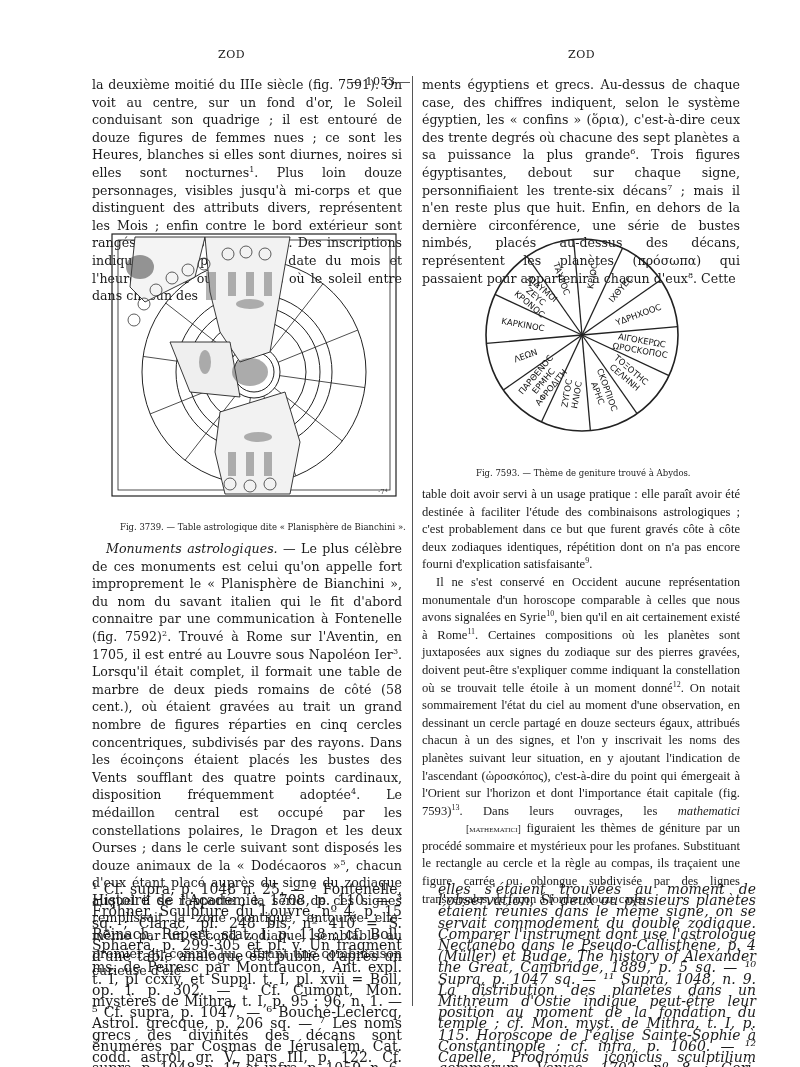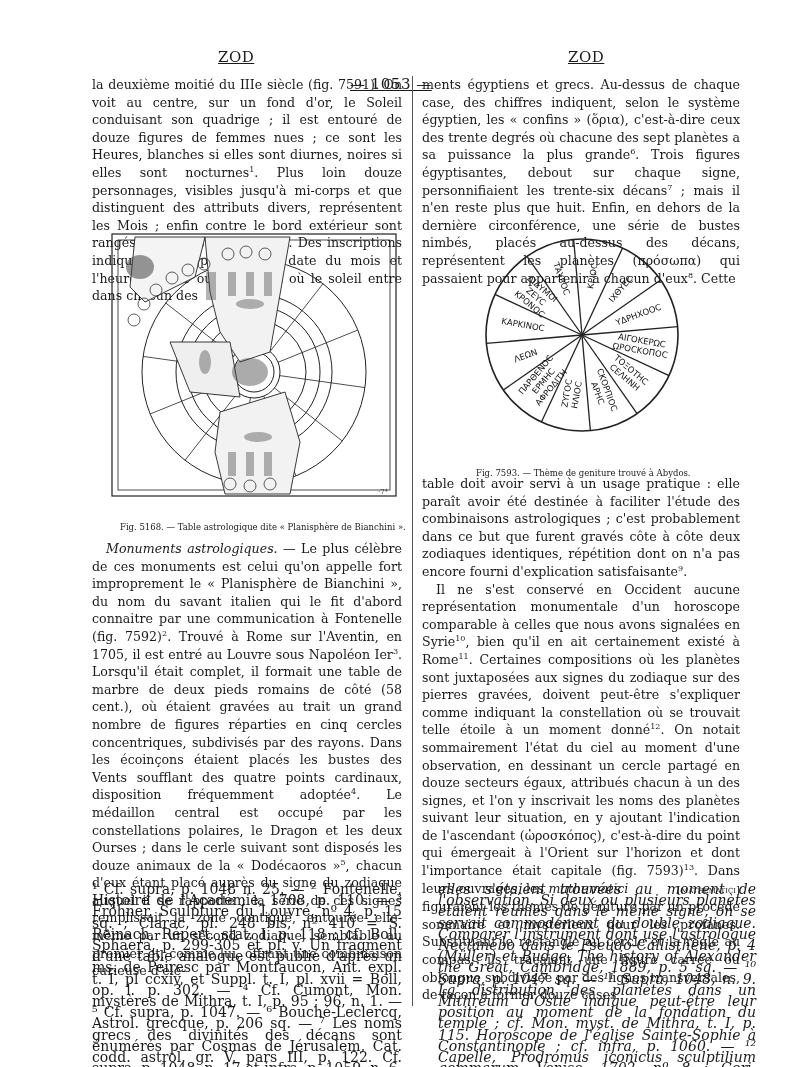--- a/index.html
+++ b/index.html
@@ -1,18 +1,18 @@
 <!DOCTYPE html>
 <html><head>
 <meta charset="utf-8">
 <style>
   html,body{margin:0;padding:0;background:#fff;}
   body{width:800px;height:1067px;position:relative;overflow:hidden;color:#1a1a1a;
        font-family:"DejaVu Serif","Liberation Serif",serif;}
-  .hdr{position:absolute;top:48px;font-size:15px;letter-spacing:0.5px;text-decoration:underline;}
+  .hdr{position:absolute;top:48px;font-size:11px;letter-spacing:0.5px;}
   .hdr.l{left:218px;} .hdr.c{left:350px;margin-top:27px;} .hdr.r{left:568px;}
   .col{position:absolute;font-size:12.6px;line-height:17.6px;text-align:justify;}
   .col p{margin:0;}
   .col p.ind{text-indent:14px;}
   .col.left{left:92px;width:310px;}
   .col.right{left:422px;width:318px;}
   .divider{position:absolute;left:412px;top:76px;width:1px;height:930px;background:#555;}
   sup{font-size:8px;vertical-align:5px;line-height:0;}
   .sc{font-variant:small-caps;font-size:10px;padding-left:44px;}
   .fig{position:absolute;}
@@ -92,21 +92,21 @@
     <rect x="154" y="40" width="8" height="24" opacity="0.4"></rect>
     <rect x="118" y="220" width="8" height="24" opacity="0.4"></rect>
     <rect x="136" y="220" width="8" height="24" opacity="0.4"></rect>
     <rect x="154" y="220" width="8" height="24" opacity="0.4"></rect>
     <ellipse cx="148" cy="205" rx="14" ry="5" opacity="0.4"></ellipse>
     <ellipse cx="140" cy="72" rx="14" ry="5" opacity="0.4"></ellipse>
     <ellipse cx="95" cy="130" rx="6" ry="12" opacity="0.4"></ellipse>
   </g>
   <text x="268" y="262" font-size="7" fill="#333">·7⁴</text>
 </svg>
-<div class="cap b">Fig. 5168. — Table astrologique dite « Planisphère de Bianchini ».</div>
+<div class="cap b">Fig. 3739. — Table astrologique dite « Planisphère de Bianchini ».</div>
 
 <div class="col left" style="top:540px;">
   <p class="ind"><i>Monuments astrologiques.</i><span> — Le plus célèbre de ces monuments est celui qu'on appelle fort improprement le « Planisphère de Bianchini », du nom du savant italien qui le fit d'abord connaitre par une communication à Fontenelle (fig. 7592)</span><sup>2</sup><span>. Trouvé à Rome sur l'Aventin, en 1705, il est entré au Louvre sous Napoléon Ier</span><sup>3</sup><span>. Lorsqu'il était complet, il formait une table de marbre de deux pieds romains de côté (58 cent.), où étaient gravées au trait un grand nombre de figures réparties en cinq cercles concentriques, subdivisés par des rayons. Dans les écoinçons étaient placés les bustes des Vents soufflant des quatre points cardinaux, disposition fréquemment adoptée</span><sup>4</sup><span>. Le médaillon central est occupé par les constellations polaires, le Dragon et les deux Ourses ; dans le cerle suivant sont disposés les douze animaux de la « Dodécaoros »</span><sup>5</sup><span>, chacun d'eux étant placé auprès du signe du zodiaque auquel il se rapporte ; la série de ces signes remplissait la zone contiguë, entourée elle-même par un second zodiaque, semblable au premier et, comme lui, offrant une combinaison curieuse d'élé-</span></p>
 </div>
 
 <div class="col right" style="top:76px;">
   <p><span>ments égyptiens et grecs. Au-dessus de chaque case, des chiffres indiquent, selon le système égyptien, les « confins » (ὅρια), c'est-à-dire ceux des trente degrés où chacune des sept planètes a sa puissance la plus grande</span><sup>6</sup><span>. Trois figures égyptisantes, debout sur chaque signe, personnifiaient les trente-six décans</span><sup>7</sup><span> ; mais il n'en reste plus que huit. Enfin, en dehors de la dernière circonférence, une série de bustes nimbés, placés au-dessus des décans, représentent les planètes (πρόσωπα) qui passaient pour appartenir à chacun d'eux</span><sup>8</sup><span>. Cette</span></p>
 </div>
 
 <svg class="fig abydos" viewBox="-110 -100 220 200">
@@ -133,19 +133,19 @@
       <text transform="translate(-10.4,59.1) rotate(-80.0)" text-anchor="middle" font-size="8.5" font-family="&quot;DejaVu Sans&quot;, sans-serif" fill="#111"><tspan x="0" dy="-2">ΖΥΓΟϹ</tspan><tspan x="0" dy="10">ΗΛΙΟϹ</tspan></text>
       <text transform="translate(-38.6,46.0) rotate(-50.0)" text-anchor="middle" font-size="8.5" font-family="&quot;DejaVu Sans&quot;, sans-serif" fill="#111"><tspan x="0" dy="-7">ΠΑΡΘΕΝΟϹ</tspan><tspan x="0" dy="10">ΕΡΜΗϹ</tspan><tspan x="0" dy="10">ΑΦΡΟΔΙΤΗ</tspan></text>
       <text transform="translate(-56.4,20.5) rotate(-20.0)" text-anchor="middle" font-size="8.5" font-family="&quot;DejaVu Sans&quot;, sans-serif" fill="#111"><tspan x="0" dy="3">ΛΕΩΝ</tspan></text>
       <text transform="translate(-59.1,-10.4) rotate(10.0)" text-anchor="middle" font-size="8.5" font-family="&quot;DejaVu Sans&quot;, sans-serif" fill="#111"><tspan x="0" dy="3">ΚΑΡΚΙΝΟϹ</tspan></text>
       <text transform="translate(-46.0,-38.6) rotate(40.0)" text-anchor="middle" font-size="8.5" font-family="&quot;DejaVu Sans&quot;, sans-serif" fill="#111"><tspan x="0" dy="-7">ΔΙΔΥΜΟΙ</tspan><tspan x="0" dy="10">ΖΕΥϹ</tspan><tspan x="0" dy="10">ΚΡΟΝΟϹ</tspan></text>
       <text transform="translate(-20.5,-56.4) rotate(70.0)" text-anchor="middle" font-size="8.5" font-family="&quot;DejaVu Sans&quot;, sans-serif" fill="#111"><tspan x="0" dy="3">ΤΑΥΡΟϹ</tspan></text>
     </g>
 </svg>
 <div class="cap a">Fig. 7593. — Thème de geniture trouvé à Abydos.</div>
 
-<div class="col right" style="top:475px;">
+<div class="col right" style="top:486px;font-family:Liberation Serif, serif;">
   <p><span>table doit avoir servi à un usage pratique : elle paraît avoir été destinée à faciliter l'étude des combinaisons astrologiques ; c'est probablement dans ce but que furent gravés côte à côte deux zodiaques identiques, répétition dont on n'a pas encore fourni d'explication satisfaisante</span><sup>9</sup><span>.</span></p>
   <p class="ind"><span>Il ne s'est conservé en Occident aucune représentation monumentale d'un horoscope comparable à celles que nous avons signalées en Syrie</span><sup>10</sup><span>, bien qu'il en ait certainement existé à Rome</span><sup>11</sup><span>. Certaines compositions où les planètes sont juxtaposées aux signes du zodiaque sur des pierres gravées, doivent peut-être s'expliquer comme indiquant la constellation où se trouvait telle étoile à un moment donné</span><sup>12</sup><span>. On notait sommairement l'état du ciel au moment d'une observation, en dessinant un cercle partagé en douze secteurs égaux, attribués chacun à un des signes, et l'on y inscrivait les noms des planètes suivant leur situation, en y ajoutant l'indication de l'ascendant (ὡροσκόπος), c'est-à-dire du point qui émergeait à l'Orient sur l'horizon et dont l'importance était capitale (fig. 7593)</span><sup>13</sup><span>. Dans leurs ouvrages, les </span><i>mathematici</i> <span class="sc">[mathematici]</span><span> figuraient les thèmes de géniture par un procédé sommaire et mystérieux pour les profanes. Substituant le rectangle au cercle et la règle au compas, ils traçaient une figure carrée ou oblongue subdivisée par des lignes transversales, de façon à former douze cases</span></p>
 </div>
 
 <div class="foot left">¹ Cf. supra, p. 1048 n. 25. — ² Fontenelle, Histoire de l'Académie, 1708, p. 110. — ³ Fröhner, Sculpture du Louvre, nº 4, p. 15 sq. ; Clarac, pl. 248 bis, nº 410 = S. Reinach, Répert. stat. I, p. 118 ; cf. Boll, Sphaera, p. 299-305 et pl. v. Un fragment d'une table analogue est publié d'après un ms. de Peiresc par Montfaucon, Ant. expl. t. I, pl ccxiv, et Suppl. t. I, pl. xvii = Boll, op. l. p. 302. — ⁴ Cf. Cumont, Mon. mystères de Mithra, t. I, p. 95 ; 96, n. 1. — ⁵ Cf. supra, p. 1047. — ⁶ Bouché-Leclercq, Astrol. grecque, p. 206 sq. — ⁷ Les noms grecs des divinités des décans sont énumérés par Cosmas de Jérusalem, Cat. codd. astrol. gr. V, pars III, p. 122. Cf. supra, p. 1048, n. 17 et infra, p. 1059, n. 6. — ⁸ Bouché-Leclercq, op. l. p. 224 sq. — ⁹ Cf. Boll, op. l. p. 320, n. 1. Les planètes devaient être représentées par des jetons, qu'on plaçait sur les signes du zodiaque où</div>
 <div class="foot right">elles s'étaient trouvées au moment de l'observation. Si deux ou plusieurs planètes étaient réunies dans le même signe, on se servait commodément du double zodiaque. Comparer l'instrument dont use l'astrologue Nectanébo dans le Pseudo-Callisthène, p. 4 (Müller) et Budge, The history of Alexander the Great, Cambridge, 1889, p. 5 sq. — ¹⁰ Supra, p. 1047 sq. — ¹¹ Supra, 1048, n. 9. La distribution des planètes dans un Mithréum d'Ostie indique peut-être leur position au moment de la fondation du temple ; cf. Mon. myst. de Mithra, t. I, p. 115. Horoscope de l'église Sainte-Sophie à Constantinople ; cf. infra, p. 1060. — ¹² Capelle, Prodromus iconicus sculptilium gemmarum, Venise, 1702, nº 8 ; Gori, Thesaurus gemmarum astriferarum, 1750, I, pl. 34 (= Kopp, Palaeographia critica, III, 1829, p. 221) ; pl. 89 sq. — ¹³ Reconstitué d'après Perdrizet et Lefebvre, Graffites grecs du</div>
 
 </body></html>

